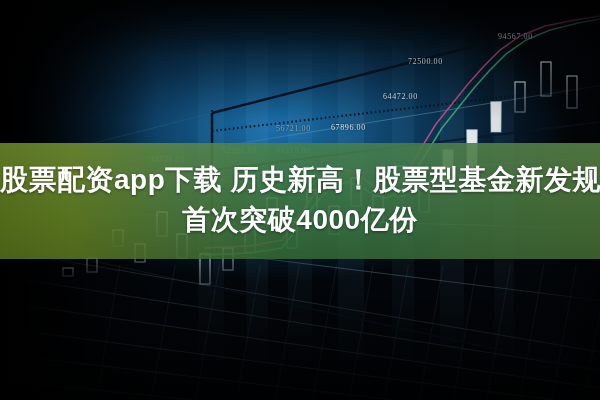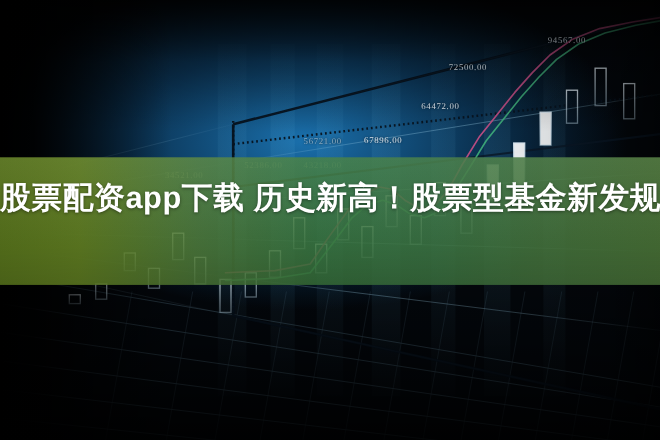--- a/index.html
+++ b/index.html
@@ -292,15 +292,16 @@
   <div class="vignette-top"></div>
   <div class="vignette-left"></div>
   <div class="vignette-right"></div>
   <div class="vignette-bottom"></div>
 
   <div class="green-band"></div>
   <div class="green-band-shade"></div>
 
   <div class="headline">
     <span class="l1">股票配资app下载 历史新高！股票型基金新发规模</span>
+    <span class="l2">首次突破4000亿份</span>
   </div>
 
 </div>
 
 </body></html>

